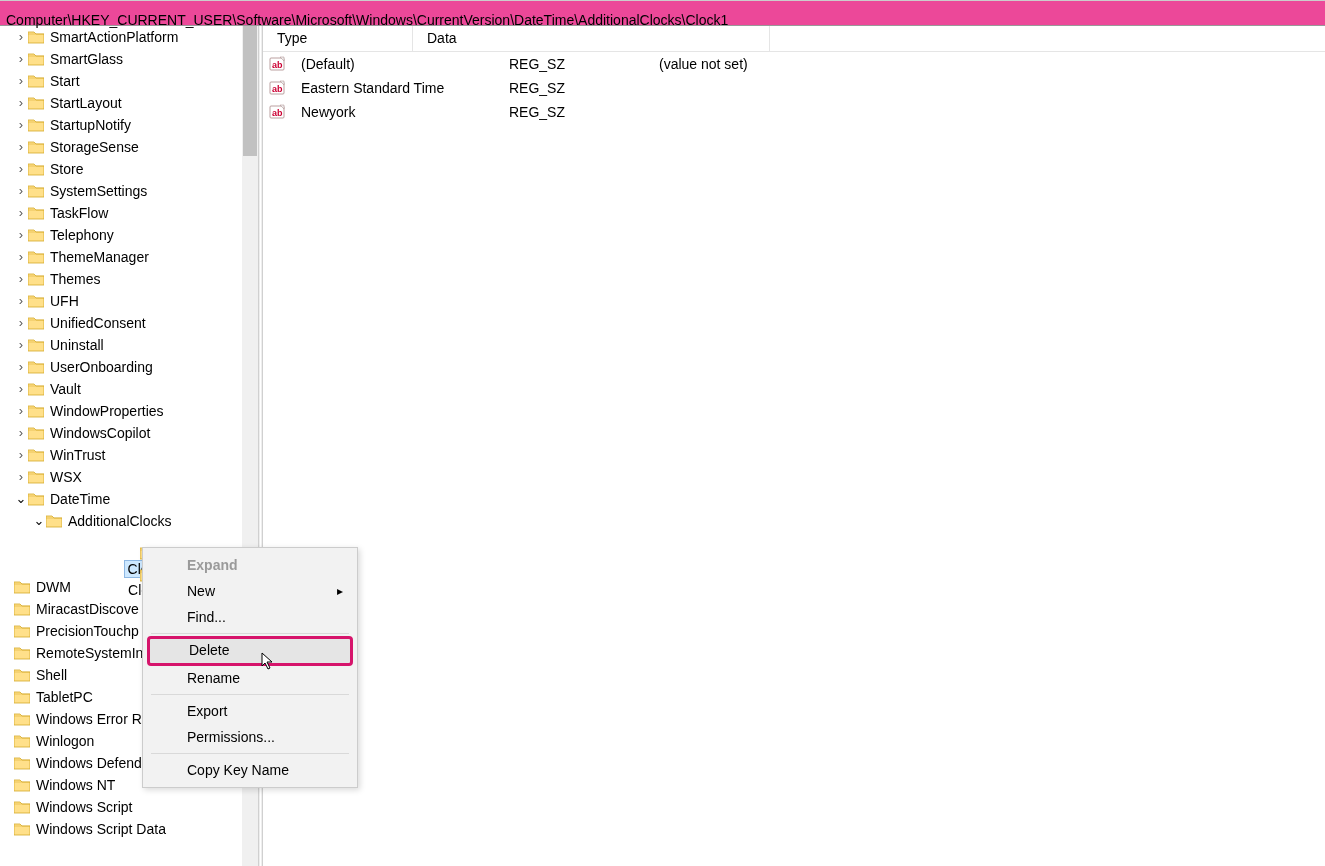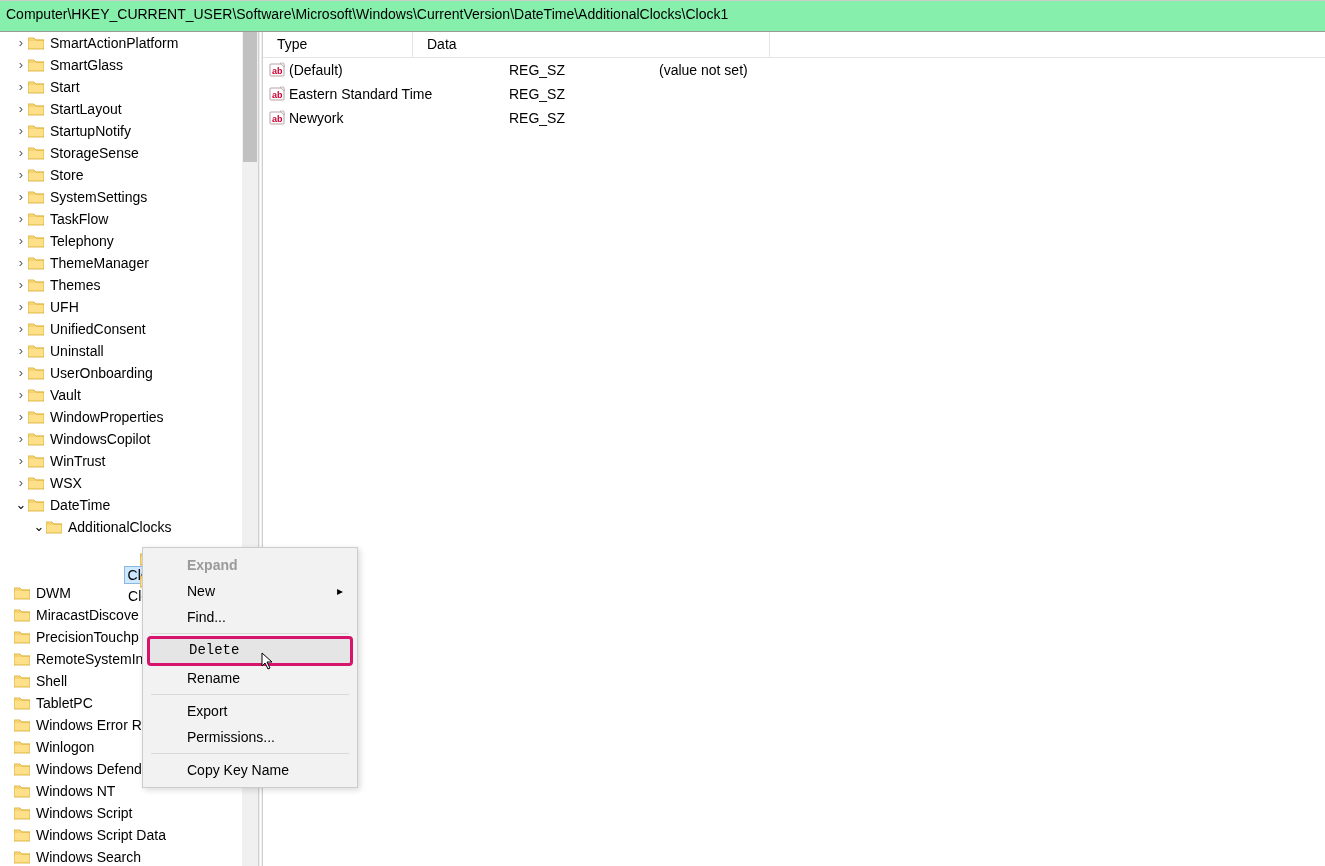--- a/index.html
+++ b/index.html
@@ -7,26 +7,26 @@
     font-family: "Segoe UI", Tahoma, sans-serif;
     font-size: 14px;
     color: #000;
     background: #fff;
     width: 1325px;
     height: 866px;
     overflow: hidden;
     position: relative;
   }
   .address-bar {
-    height: 32px;
+    height: 26px;
     border-bottom: 1px solid #999;
-    padding: 2px 6px;
+    padding: 8px 6px;
     font-size: 14px;
     line-height: 22px;
-    background: #86efac;
+    background: #ec4899;
     border-top: 1px solid #ccc;
   }
   .main {
     display: flex;
     height: calc(866px - 26px);
   }
   .tree-pane {
     width: 258px;
     overflow: hidden;
     position: relative;
@@ -74,21 +74,21 @@
     font-size: 14px;
   }
   .col-name { width: 232px; }
   .col-type { width: 150px; }
   .col-data { flex: 1; border-right: 1px solid #e5e5e5; max-width: 357px; }
   .value-row {
     display: flex;
     height: 24px;
     align-items: center;
   }
-  .val-name { width: 232px; padding-left: 6px; display: flex; align-items: center; gap: 4px; }
+  .val-name { width: 232px; padding-left: 6px; display: flex; align-items: center; gap: 16px; }
   .val-type { width: 150px; padding-left: 14px; }
   .val-data { flex: 1; padding-left: 14px; }
   .string-icon {
     width: 16px;
     height: 16px;
     display: inline-flex;
     align-items: center;
     justify-content: center;
     flex-shrink: 0;
   }
@@ -155,21 +155,20 @@
   }
   .menu-item.disabled { color: #9a9a9a; font-weight: bold; }
   .menu-item.highlight {
     border: 3px solid #d6146b;
     border-radius: 4px;
     margin: -1px 2px;
     padding: 0 15px 0 39px;
     line-height: 22px;
     height: 30px;
     background: #e5e5e5;
-    font-family: Liberation Mono, monospace;
   }
   .menu-sep {
     height: 1px;
     background: #d9d9d9;
     margin: 3px 6px;
   }
   .submenu-arrow {
     position: absolute;
     right: 12px;
     top: 0;
@@ -557,30 +556,20 @@
         </div>
         <div class="tree-item indent-0b noexp">
           <span class="chev">›</span>
           <span class="folder-icon">
             <svg viewBox="0 0 16 14">
               <path d="M0 2 L0 13 L16 13 L16 4 L8 4 L6 2 Z" fill="#ffe08a" stroke="#d4a92a" stroke-width="0.8"></path>
               <path d="M0 4 L16 4" stroke="#d4a92a" stroke-width="0.5"></path>
             </svg>
           </span>
           <span class="tree-label">Windows Script Data</span>
-        </div>
-        <div class="tree-item indent-0b noexp">
-          <span class="chev">›</span>
-          <span class="folder-icon">
-            <svg viewBox="0 0 16 14">
-              <path d="M0 2 L0 13 L16 13 L16 4 L8 4 L6 2 Z" fill="#ffe08a" stroke="#d4a92a" stroke-width="0.8"></path>
-              <path d="M0 4 L16 4" stroke="#d4a92a" stroke-width="0.5"></path>
-            </svg>
-          </span>
-          <span class="tree-label">Windows Search</span>
         </div>
       </div>
     <div class="tree-scrollbar">
       <div class="tree-thumb"></div>
     </div>
   </div>
 
   <div class="splitter"></div>
 
   <div class="values-pane">

